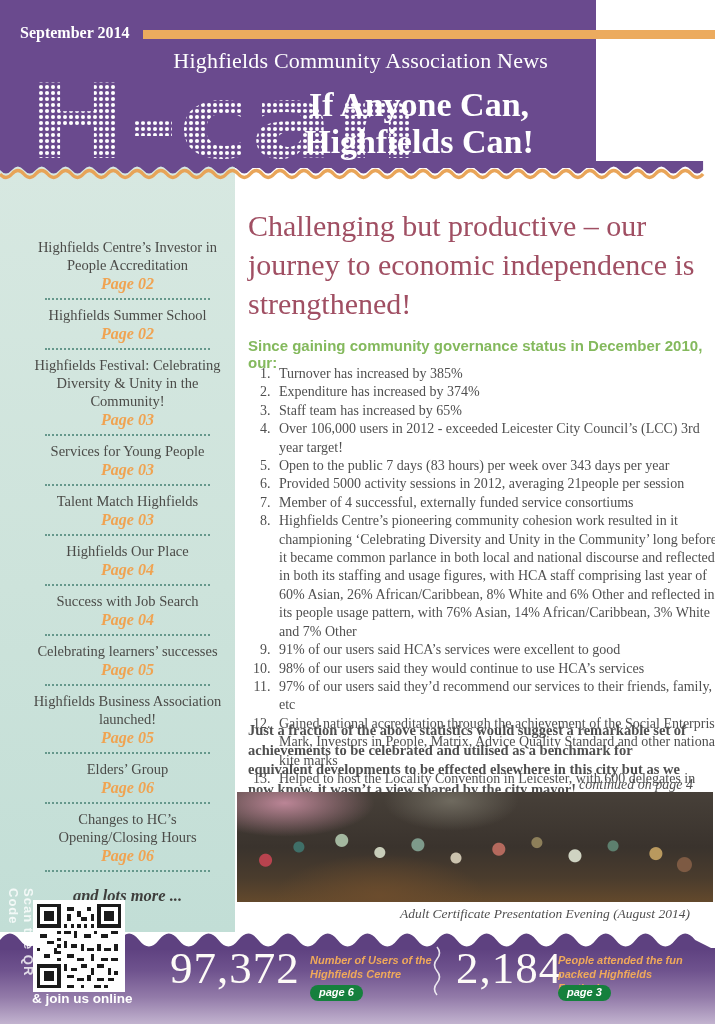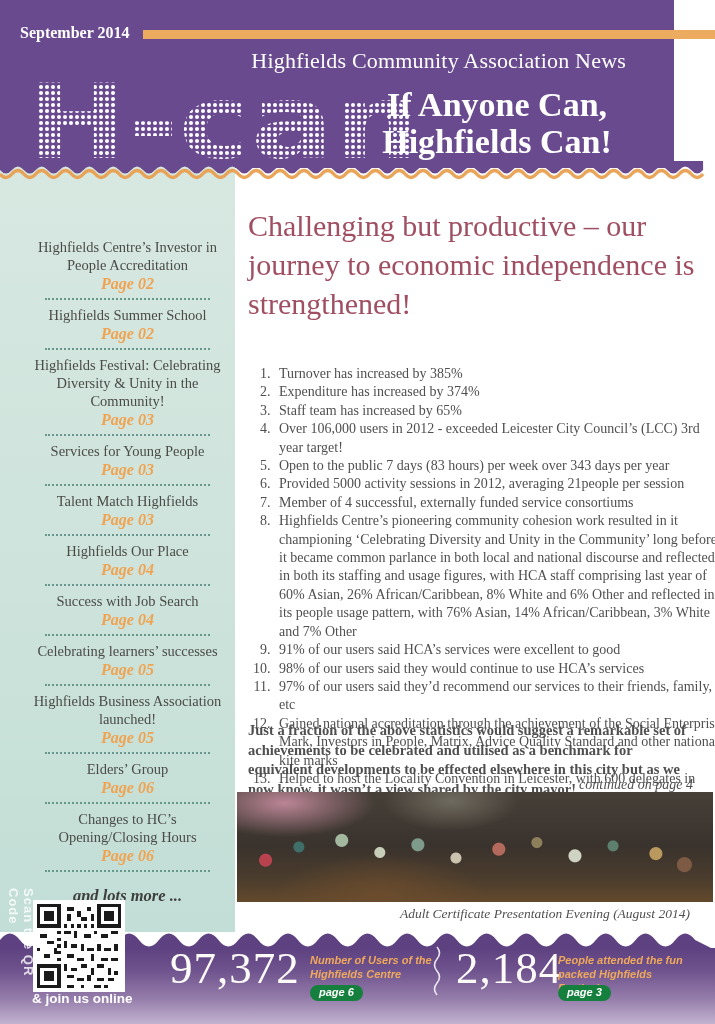--- a/index.html
+++ b/index.html
@@ -1,19 +1,19 @@
 <!DOCTYPE html>
 <html><head>
 <meta charset="utf-8">
 <style>
   html,body{margin:0;padding:0;}
   .page{position:relative;width:715px;height:1024px;overflow:hidden;background:#ffffff;
         font-family:"Liberation Serif", serif;}
   
-  .header{position:absolute;left:0;top:0;width:674px;height:168px;background:#6a4a8e;}
+  .header{position:absolute;left:0;top:0;width:596px;height:168px;background:#6a4a8e;}
   .issue-date{position:absolute;left:20px;top:24px;color:#fff;font-size:16px;font-weight:bold;}
   .orange-bar{position:absolute;left:143px;top:30px;width:572px;height:9px;background:#ecab5e;}
   .masthead{position:absolute;right:48px;top:48px;color:#fff;font-size:22px;letter-spacing:.2px;}
   .logo-wrap{position:absolute;left:26px;top:78px;}
   .tagline{position:absolute;right:52px;top:86px;width:250px;text-align:center;color:#fff;
            font-family:Liberation Serif, serif;font-weight:bold;font-size:34px;line-height:37px;}
   .header-wave{position:absolute;left:0;top:161px;width:715px;height:24px;z-index:5;}
   
   .sidebar{position:absolute;left:0;top:166px;width:235px;height:766px;
            background:linear-gradient(180deg,#d7e8e1 0%,#cde3db 55%,#c2ded6 100%);}
@@ -177,20 +177,21 @@
       <path fill="#1a1a1a" d="M0,0h7v7h-7z M18,0h7v7h-7z M0,18h7v7h-7z"></path>
       <path fill="#ffffff" d="M1,1h5v5h-5z M19,1h5v5h-5z M1,19h5v5h-5z"></path>
       <path fill="#1a1a1a" d="M2,2h3v3h-3z M20,2h3v3h-3z M2,20h3v3h-3z"></path>
       <path fill="#1a1a1a" d="M8,6h1v1h-1z M10,6h1v1h-1z M12,6h1v1h-1z M14,6h1v1h-1z M16,6h1v1h-1z M6,8h1v1h-1z M6,10h1v1h-1z M6,12h1v1h-1z M6,14h1v1h-1z M6,16h1v1h-1z"></path>
       <path fill="#1a1a1a" d="M9,1h2v1h-2z M12,2h1v2h-1z M15,1h1v1h-1z M9,3h1v2h-1z M13,4h2v1h-2z M16,3h1v2h-1z M8,8h2v1h-2z M11,8h1v2h-1z M14,9h2v1h-2z M17,8h1v1h-1z M19,9h2v1h-2z M22,8h2v1h-2z M1,9h2v1h-2z M3,11h2v1h-2z M0,13h1v1h-1z M5,13h1v2h-1z M2,15h2v1h-2z M8,11h1v2h-1z M10,12h2v1h-2z M13,12h1v2h-1z M15,13h2v1h-2z M18,12h1v2h-1z M20,13h2v1h-2z M23,12h1v2h-1z M9,15h2v1h-2z M12,16h2v1h-2z M16,15h1v2h-1z M19,16h2v1h-2z M22,16h2v1h-2z M8,18h1v2h-1z M10,19h2v1h-2z M13,18h2v1h-2z M16,19h1v2h-1z M18,18h2v1h-2z M21,19h1v2h-1z M9,21h2v1h-2z M12,22h2v1h-2z M15,21h1v2h-1z M18,22h2v1h-2z M21,22h2v1h-2z M23,20h1v1h-1z M9,24h2v1h-2z M13,24h1v1h-1z M17,24h2v1h-2z M20,24h1v1h-1z"></path>
     </svg>
   </div>
   <div class="qr-join">&amp; join us online</div>
 
   <h1 class="article-title" style="margin:0;font-weight:normal;">Challenging but productive – our journey to economic independence is strengthened!</h1>
+  <div class="article-intro">Since gaining community governance status in December 2010, our:</div>
   <ol class="article-list">
     <li>Turnover has increased by 385%</li>
     <li>Expenditure has increased by 374%</li>
     <li>Staff team has increased by 65%</li>
     <li>Over 106,000 users in 2012 - exceeded Leicester City Council’s (LCC) 3rd year target!</li>
     <li>Open to the public 7 days (83 hours) per week over 343 days per year</li>
     <li>Provided 5000 activity sessions in 2012, averaging 21people per session</li>
     <li>Member of 4 successful, externally funded service consortiums</li>
     <li>Highfields Centre’s pioneering community cohesion work resulted in it championing ‘Celebrating Diversity and Unity in the Community’ long before it became common parlance in both local and national discourse and reflected in both its staffing and usage figures, with HCA staff comprising last year of 60% Asian, 26% African/Caribbean, 8% White and 6% Other and reflected in its people usage pattern, with 76% Asian, 14% African/Caribbean, 3% White and 7% Other</li>
     <li>91% of our users said HCA’s services were excellent to good</li>

